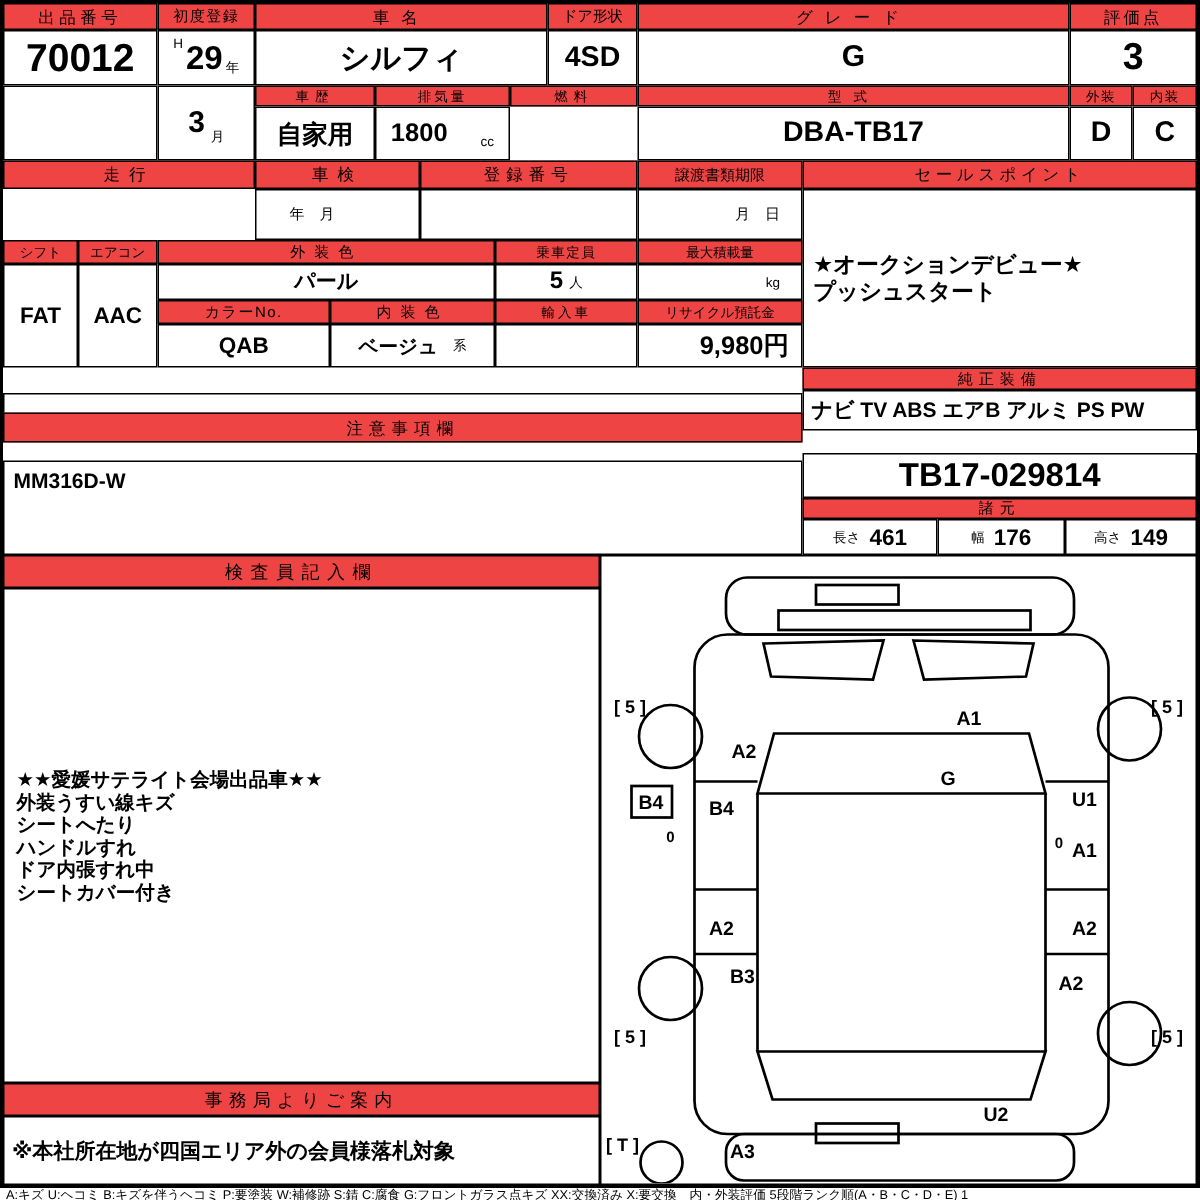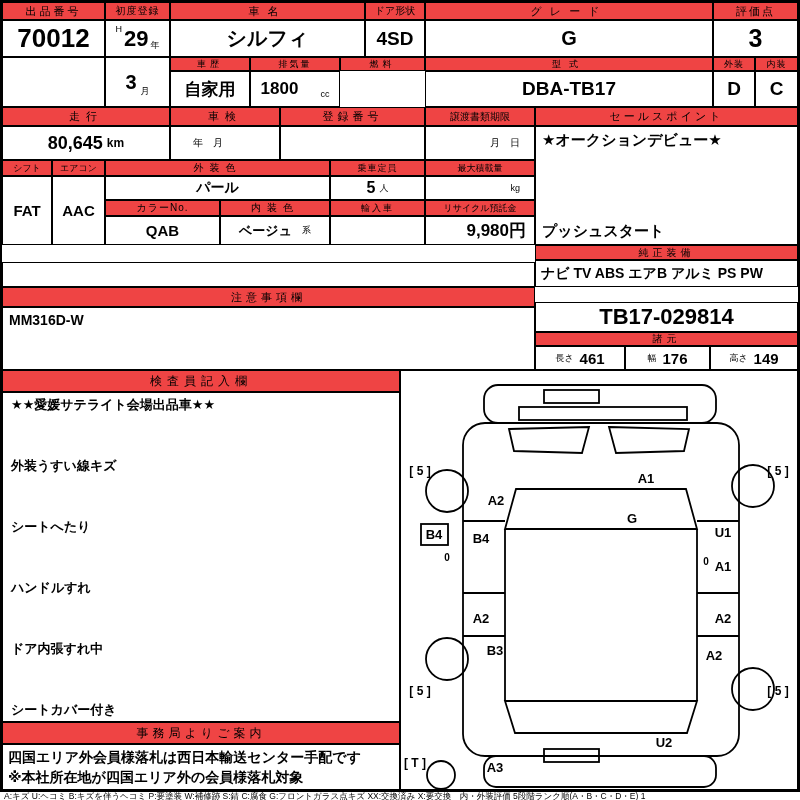--- a/index.html
+++ b/index.html
@@ -5,21 +5,21 @@
   * { margin:0; padding:0; box-sizing:border-box; }
   html,body { width:800px; height:800px; background:#fff; }
   body { font-family:"Liberation Sans","DejaVu Sans",sans-serif; color:#000; }
   #sheet { position:relative; width:800px; height:800px; background:#fff; overflow:hidden; }
   .c { position:absolute; border:1px solid #000; background:#fff; display:flex; align-items:center; justify-content:center; overflow:hidden; white-space:nowrap; }
   .h { background:#ef4444; font-size:11px; font-weight:normal; }
   .b { font-weight:bold; }
   .left  { justify-content:flex-start; }
   .right { justify-content:flex-end; }
   .topal { align-items:flex-start; }
-  .col { flex-direction:column; align-items:flex-start; justify-content:space-between; }
+  .col { flex-direction:column; align-items:flex-start; justify-content:center; }
   .sub { font-size:9px; font-weight:normal; }
   #frame { position:absolute; left:0; top:0; width:800px; height:792px; border:2px solid #000; background:transparent; pointer-events:none; z-index:5; }
   #legend { position:absolute; left:4px; top:792px; width:794px; height:8px; font-size:8.5px; line-height:8px; overflow:visible; }
   svg text { font-family:"Liberation Sans","DejaVu Sans",sans-serif; }
 </style>
 </head>
 <body>
 
 <div id="sheet">
 
@@ -60,24 +60,20 @@
   <div class="c b" style="left:425px;top:71px;width:288px;height:36px;font-size:19px;">DBA-TB17</div>
   <div class="c b" style="left:713px;top:71px;width:42px;height:36px;font-size:19px;">D</div>
   <div class="c b" style="left:755px;top:71px;width:43px;height:36px;font-size:19px;">C</div>
 
   <div class="c h" style="left:2px;top:107px;width:168px;height:19px;letter-spacing:6px;">走行</div>
   <div class="c h" style="left:170px;top:107px;width:110px;height:19px;letter-spacing:6px;">車検</div>
   <div class="c h" style="left:280px;top:107px;width:145px;height:19px;letter-spacing:4px;">登録番号</div>
   <div class="c h" style="left:425px;top:107px;width:110px;height:19px;font-size:10px;">譲渡書類期限</div>
   <div class="c h" style="left:535px;top:107px;width:263px;height:19px;letter-spacing:3px;">セールスポイント</div>
 
-  <div class="c" style="left:2px;top:126px;width:168px;height:34px;gap:4px;">
-    <span class="b" style="font-size:18px;">80,645</span>
-    <span class="b" style="font-size:12px;">km</span>
-  </div>
   <div class="c left" style="left:170px;top:126px;width:110px;height:34px;font-size:10px;padding-left:22px;">年　月</div>
   <div class="c" style="left:280px;top:126px;width:145px;height:34px;"></div>
   <div class="c right" style="left:425px;top:126px;width:110px;height:34px;font-size:10px;padding-right:14px;">月　日</div>
   <div class="c col" style="left:535px;top:126px;width:263px;height:119px;padding:4px 6px;">
     <div class="b" style="font-size:15px;line-height:18px;">★オークションデビュー★</div>
     <div class="b" style="font-size:15px;line-height:18px;">プッシュスタート</div>
   </div>
 
   <div class="c h" style="left:2px;top:160px;width:50px;height:16px;font-size:9px;">シフト</div>
   <div class="c h" style="left:52px;top:160px;width:53px;height:16px;font-size:9px;">エアコン</div>
@@ -104,21 +100,21 @@
     <span class="sub">系</span>
   </div>
   <div class="c b" style="left:105px;top:216px;width:115px;height:29px;font-size:15px;">QAB</div>
   <div class="c" style="left:330px;top:216px;width:95px;height:29px;"></div>
   <div class="c b right" style="left:425px;top:216px;width:110px;height:29px;font-size:17px;padding-right:8px;text-align:right;">9,980円</div>
 
   <div class="c" style="left:2px;top:262px;width:533px;height:25px;"></div>
   <div class="c h" style="left:535px;top:245px;width:263px;height:15px;font-size:10px;letter-spacing:4px;">純正装備</div>
   <div class="c b left" style="left:535px;top:260px;width:263px;height:27px;font-size:14px;padding-left:5px;">ナビ TV ABS エアB アルミ PS PW</div>
 
-  <div class="c h" style="left:2px;top:287px;width:533px;height:20px;letter-spacing:4px;">注意事項欄</div>
+  <div class="c h" style="left:2px;top:275px;width:533px;height:20px;letter-spacing:4px;">注意事項欄</div>
   <div class="c b left topal" style="left:2px;top:307px;width:533px;height:63px;font-size:14px;padding:4px 6px;">MM316D-W</div>
 
   <div class="c b" style="left:535px;top:302px;width:263px;height:30px;font-size:22px;">TB17-029814</div>
   <div class="c h" style="left:535px;top:332px;width:263px;height:14px;font-size:10px;letter-spacing:4px;">諸元</div>
   <div class="c" style="left:535px;top:346px;width:90px;height:24px;gap:6px;">
     <span class="sub">長さ</span>
     <span class="b" style="font-size:15px;">461</span>
   </div>
   <div class="c" style="left:625px;top:346px;width:85px;height:24px;gap:6px;">
     <span class="sub">幅</span>
@@ -133,21 +129,20 @@
   <div class="c col" style="left:2px;top:392px;width:398px;height:330px;padding:4px 8px;">
     <div class="b" style="font-size:13px;line-height:15px;">★★愛媛サテライト会場出品車★★</div>
     <div class="b" style="font-size:13px;line-height:15px;">外装うすい線キズ</div>
     <div class="b" style="font-size:13px;line-height:15px;">シートへたり</div>
     <div class="b" style="font-size:13px;line-height:15px;">ハンドルすれ</div>
     <div class="b" style="font-size:13px;line-height:15px;">ドア内張すれ中</div>
     <div class="b" style="font-size:13px;line-height:15px;">シートカバー付き</div>
   </div>
   <div class="c h" style="left:2px;top:722px;width:398px;height:22px;font-size:12px;letter-spacing:4px;">事務局よりご案内</div>
   <div class="c col" style="left:2px;top:744px;width:398px;height:46px;padding:3px 5px;justify-content:center;">
-    <div class="b" style="font-size:14px;line-height:20px;">四国エリア外会員様落札は西日本輸送センター手配です</div>
     <div class="b" style="font-size:14px;line-height:20px;">※本社所在地が四国エリア外の会員様落札対象</div>
   </div>
 
   <div class="c" style="left:400px;top:370px;width:398px;height:420px;">
     <svg width="396" height="418" viewBox="0 0 396 418">
       <g fill="none" stroke="#000" stroke-width="1.8">
         <rect x="83" y="14" width="232" height="38" rx="14"></rect>
         <rect x="143" y="19" width="55" height="13"></rect>
         <rect x="118" y="36" width="168" height="13"></rect>
         <rect x="62" y="52" width="276" height="333" rx="22"></rect>

